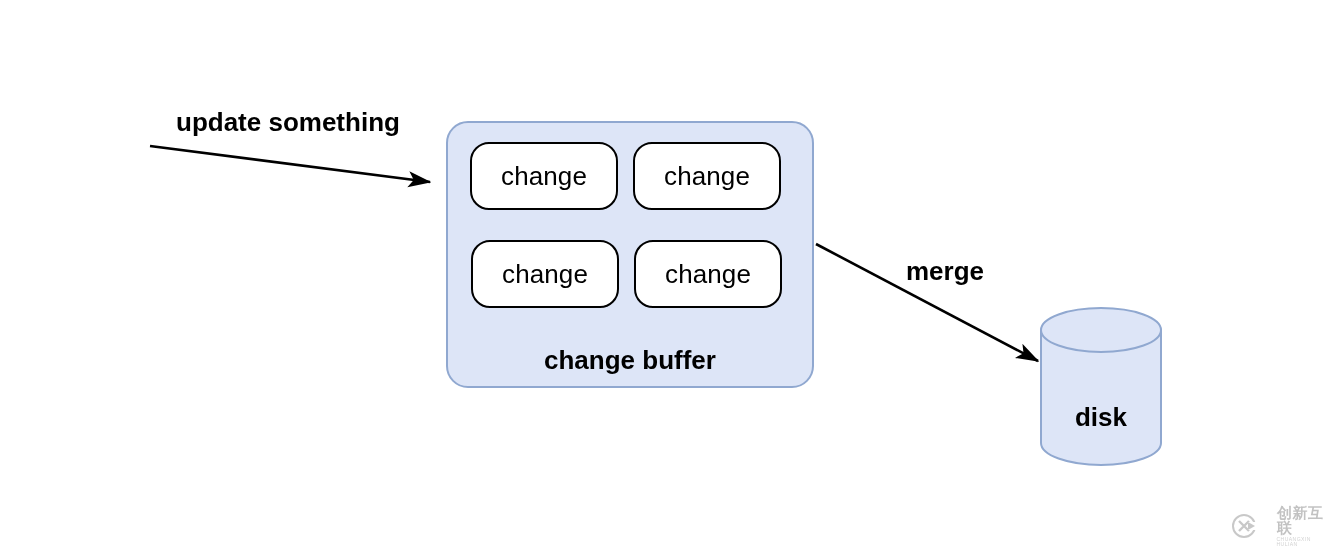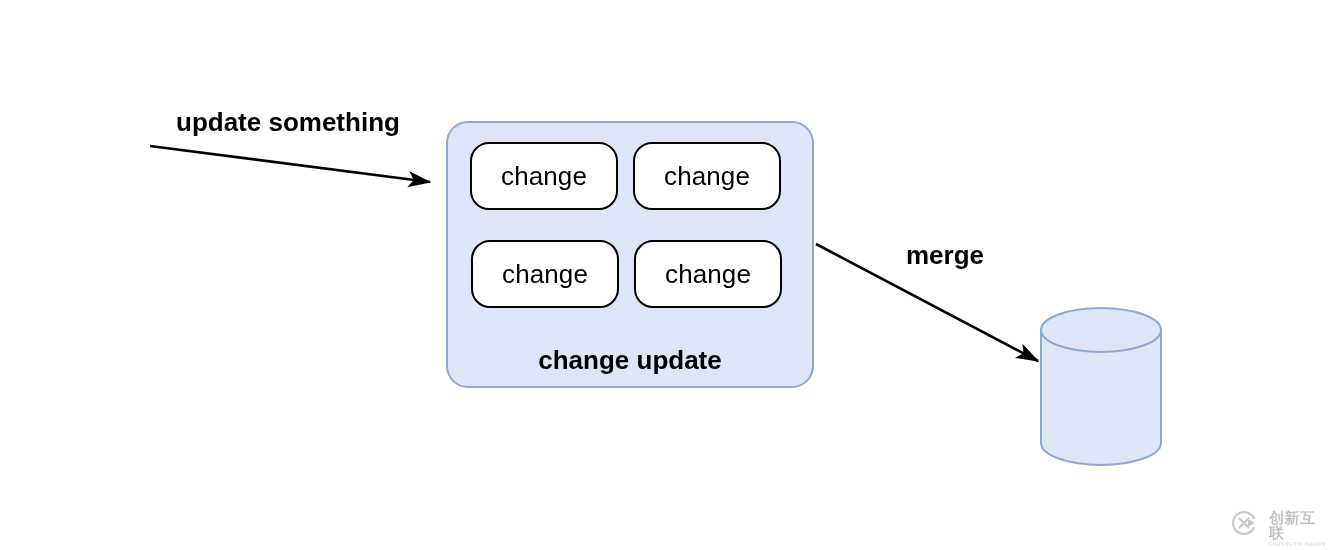--- a/index.html
+++ b/index.html
@@ -75,39 +75,39 @@
     top: 345px;
     width: 368px;
     text-align: center;
   }
   .label-update {
     left: 176px;
     top: 107px;
   }
   .label-merge {
     left: 906px;
-    top: 240px;
+    top: 256px;
   }
   .label-disk {
     left: 1040px;
     top: 402px;
     width: 122px;
     text-align: center;
   }
 
   
   .watermark {
     position: absolute;
     left: 1231px;
     top: 510px;
     width: 96px;
     height: 32px;
     display: flex;
-    align-items: flex-start;
-    gap: 12px;
+    align-items: center;
+    gap: 20px;
     opacity: 0.62;
   }
   .wm-logo {
     width: 26px;
     height: 26px;
     flex: 0 0 auto;
   }
   .wm-text {
     display: flex;
     flex-direction: column;
@@ -149,26 +149,27 @@
     </g>
   </svg>
 
   <div class="buffer-box"></div>
 
   <div class="change-chip chip-0">change</div>
   <div class="change-chip chip-1">change</div>
   <div class="change-chip chip-2">change</div>
   <div class="change-chip chip-3">change</div>
 
-  <div class="label label-buffer">change update</div>
+  <div class="label label-buffer">change buffer</div>
 
   <div class="label label-update">update something</div>
 
   <div class="label label-merge">merge</div>
 
+  <div class="label label-disk">disk</div>
 
   <div class="watermark">
     <svg class="wm-logo" viewBox="0 0 26 26">
       <circle cx="13" cy="13" r="11" fill="none" stroke="#a8a8a8" stroke-width="2"></circle>
       <path d="M8,8 L18,18 M18,8 L8,18" stroke="#a8a8a8" stroke-width="2.4" fill="none"></path>
       <rect x="17" y="9" width="8" height="8" fill="#ffffff"></rect>
       <path d="M17,9 L24,13 L17,17 Z" fill="#a8a8a8"></path>
     </svg>
     <span class="wm-text">
       <span class="wm-cn">创新互联</span>

